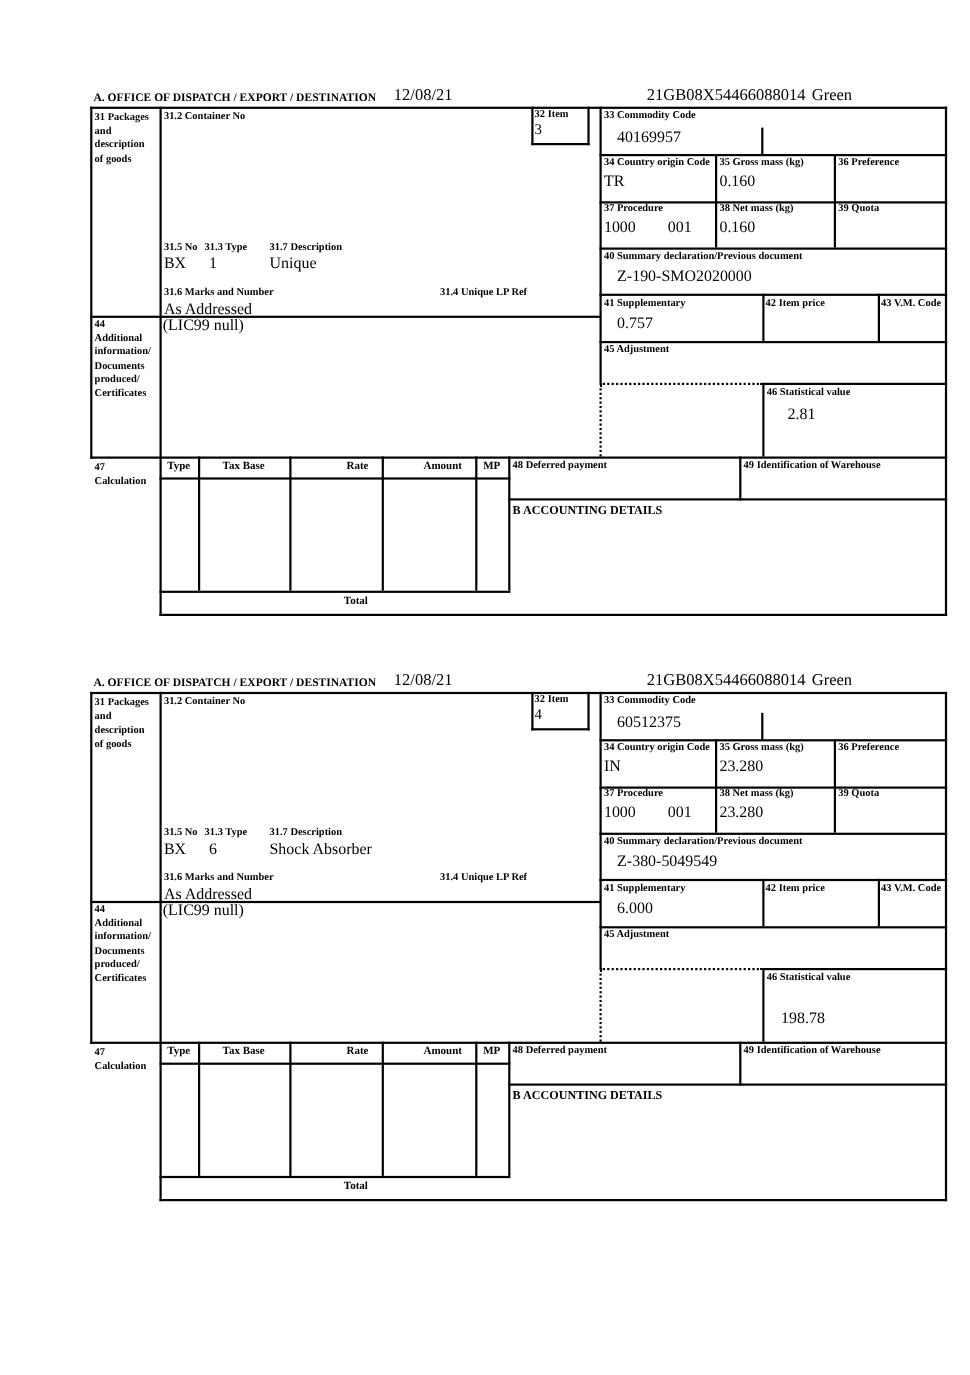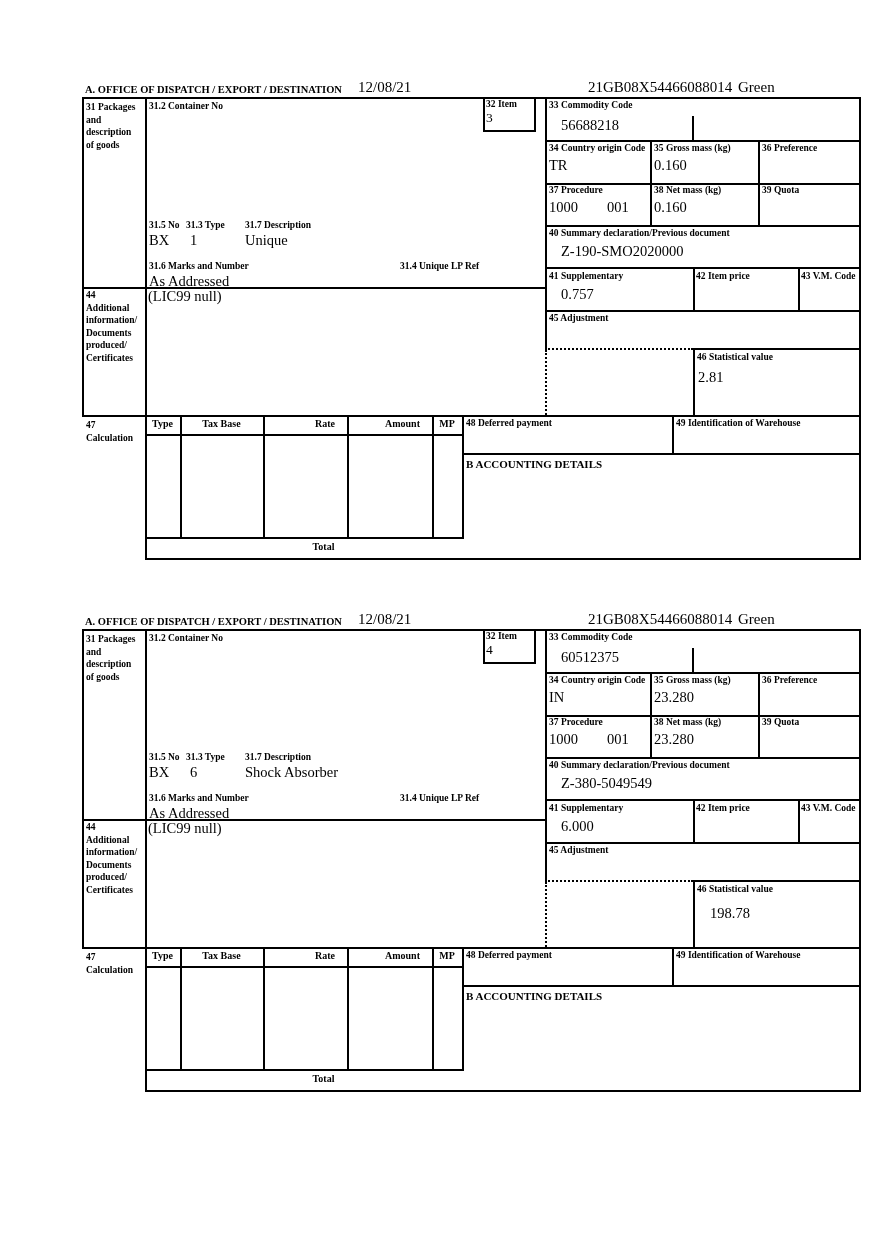--- a/index.html
+++ b/index.html
@@ -77,21 +77,21 @@
     <div class="blk" style="left:4px;top:4px">
       <div>31 Packages</div>
       <div>and</div>
       <div>description</div>
       <div>of goods</div>
     </div>
     <span class="lbl" style="left:67px;top:4px">31.2 Container No</span>
     <span class="lbl" style="left:404px;top:2px">32 Item</span>
     <span class="val" style="left:404px;top:13px;font-size:13.5px">3</span>
     <span class="lbl" style="left:467px;top:3px">33 Commodity Code</span>
-    <span class="val" style="left:479px;top:20px">56688218</span>
+    <span class="val" style="left:479px;top:20px">40169957</span>
     <span class="lbl" style="left:467px;top:46px">34 Country origin Code</span>
     <span class="val" style="left:467px;top:60px">TR</span>
     <span class="lbl" style="left:572px;top:46px">35 Gross mass (kg)</span>
     <span class="val" style="left:572px;top:60px">0.160</span>
     <span class="lbl" style="left:680px;top:46px">36 Preference</span>
     <span class="lbl" style="left:467px;top:88px">37 Procedure</span>
     <span class="val" style="left:467px;top:102px">1000</span>
     <span class="val" style="left:525px;top:102px">001</span>
     <span class="lbl" style="left:572px;top:88px">38 Net mass (kg)</span>
     <span class="val" style="left:572px;top:102px">0.160</span>
@@ -115,21 +115,21 @@
       <div>44</div>
       <div>Additional</div>
       <div>information/</div>
       <div>Documents</div>
       <div>produced/</div>
       <div>Certificates</div>
     </div>
     <span class="val" style="left:66px;top:191px">(LIC99 null)</span>
     <span class="lbl" style="left:467px;top:216px">45 Adjustment</span>
     <span class="lbl" style="left:615px;top:255px">46 Statistical value</span>
-    <span class="val" style="left:616px;top:272px">2.81</span>
+    <span class="val" style="left:634px;top:272px">2.81</span>
     <div class="blk" style="left:4px;top:322px">
       <div>47</div>
       <div>Calculation</div>
     </div>
     <span class="colhead" style="left:63px;width:35px;text-align:center">Type</span>
     <span class="colhead" style="left:98px;width:83px;text-align:center">Tax Base</span>
     <span class="colhead" style="left:181px;width:72px;text-align:right">Rate</span>
     <span class="colhead" style="left:265px;width:73px;text-align:right">Amount</span>
     <span class="colhead" style="left:350px;width:30px;text-align:center">MP</span>
     <span class="lbl" style="left:384px;top:321px">48 Deferred payment</span>
@@ -222,21 +222,21 @@
       <div>44</div>
       <div>Additional</div>
       <div>information/</div>
       <div>Documents</div>
       <div>produced/</div>
       <div>Certificates</div>
     </div>
     <span class="val" style="left:66px;top:191px">(LIC99 null)</span>
     <span class="lbl" style="left:467px;top:216px">45 Adjustment</span>
     <span class="lbl" style="left:615px;top:255px">46 Statistical value</span>
-    <span class="val" style="left:628px;top:276px">198.78</span>
+    <span class="val" style="left:628px;top:289px">198.78</span>
     <div class="blk" style="left:4px;top:322px">
       <div>47</div>
       <div>Calculation</div>
     </div>
     <span class="colhead" style="left:63px;width:35px;text-align:center">Type</span>
     <span class="colhead" style="left:98px;width:83px;text-align:center">Tax Base</span>
     <span class="colhead" style="left:181px;width:72px;text-align:right">Rate</span>
     <span class="colhead" style="left:265px;width:73px;text-align:right">Amount</span>
     <span class="colhead" style="left:350px;width:30px;text-align:center">MP</span>
     <span class="lbl" style="left:384px;top:321px">48 Deferred payment</span>

